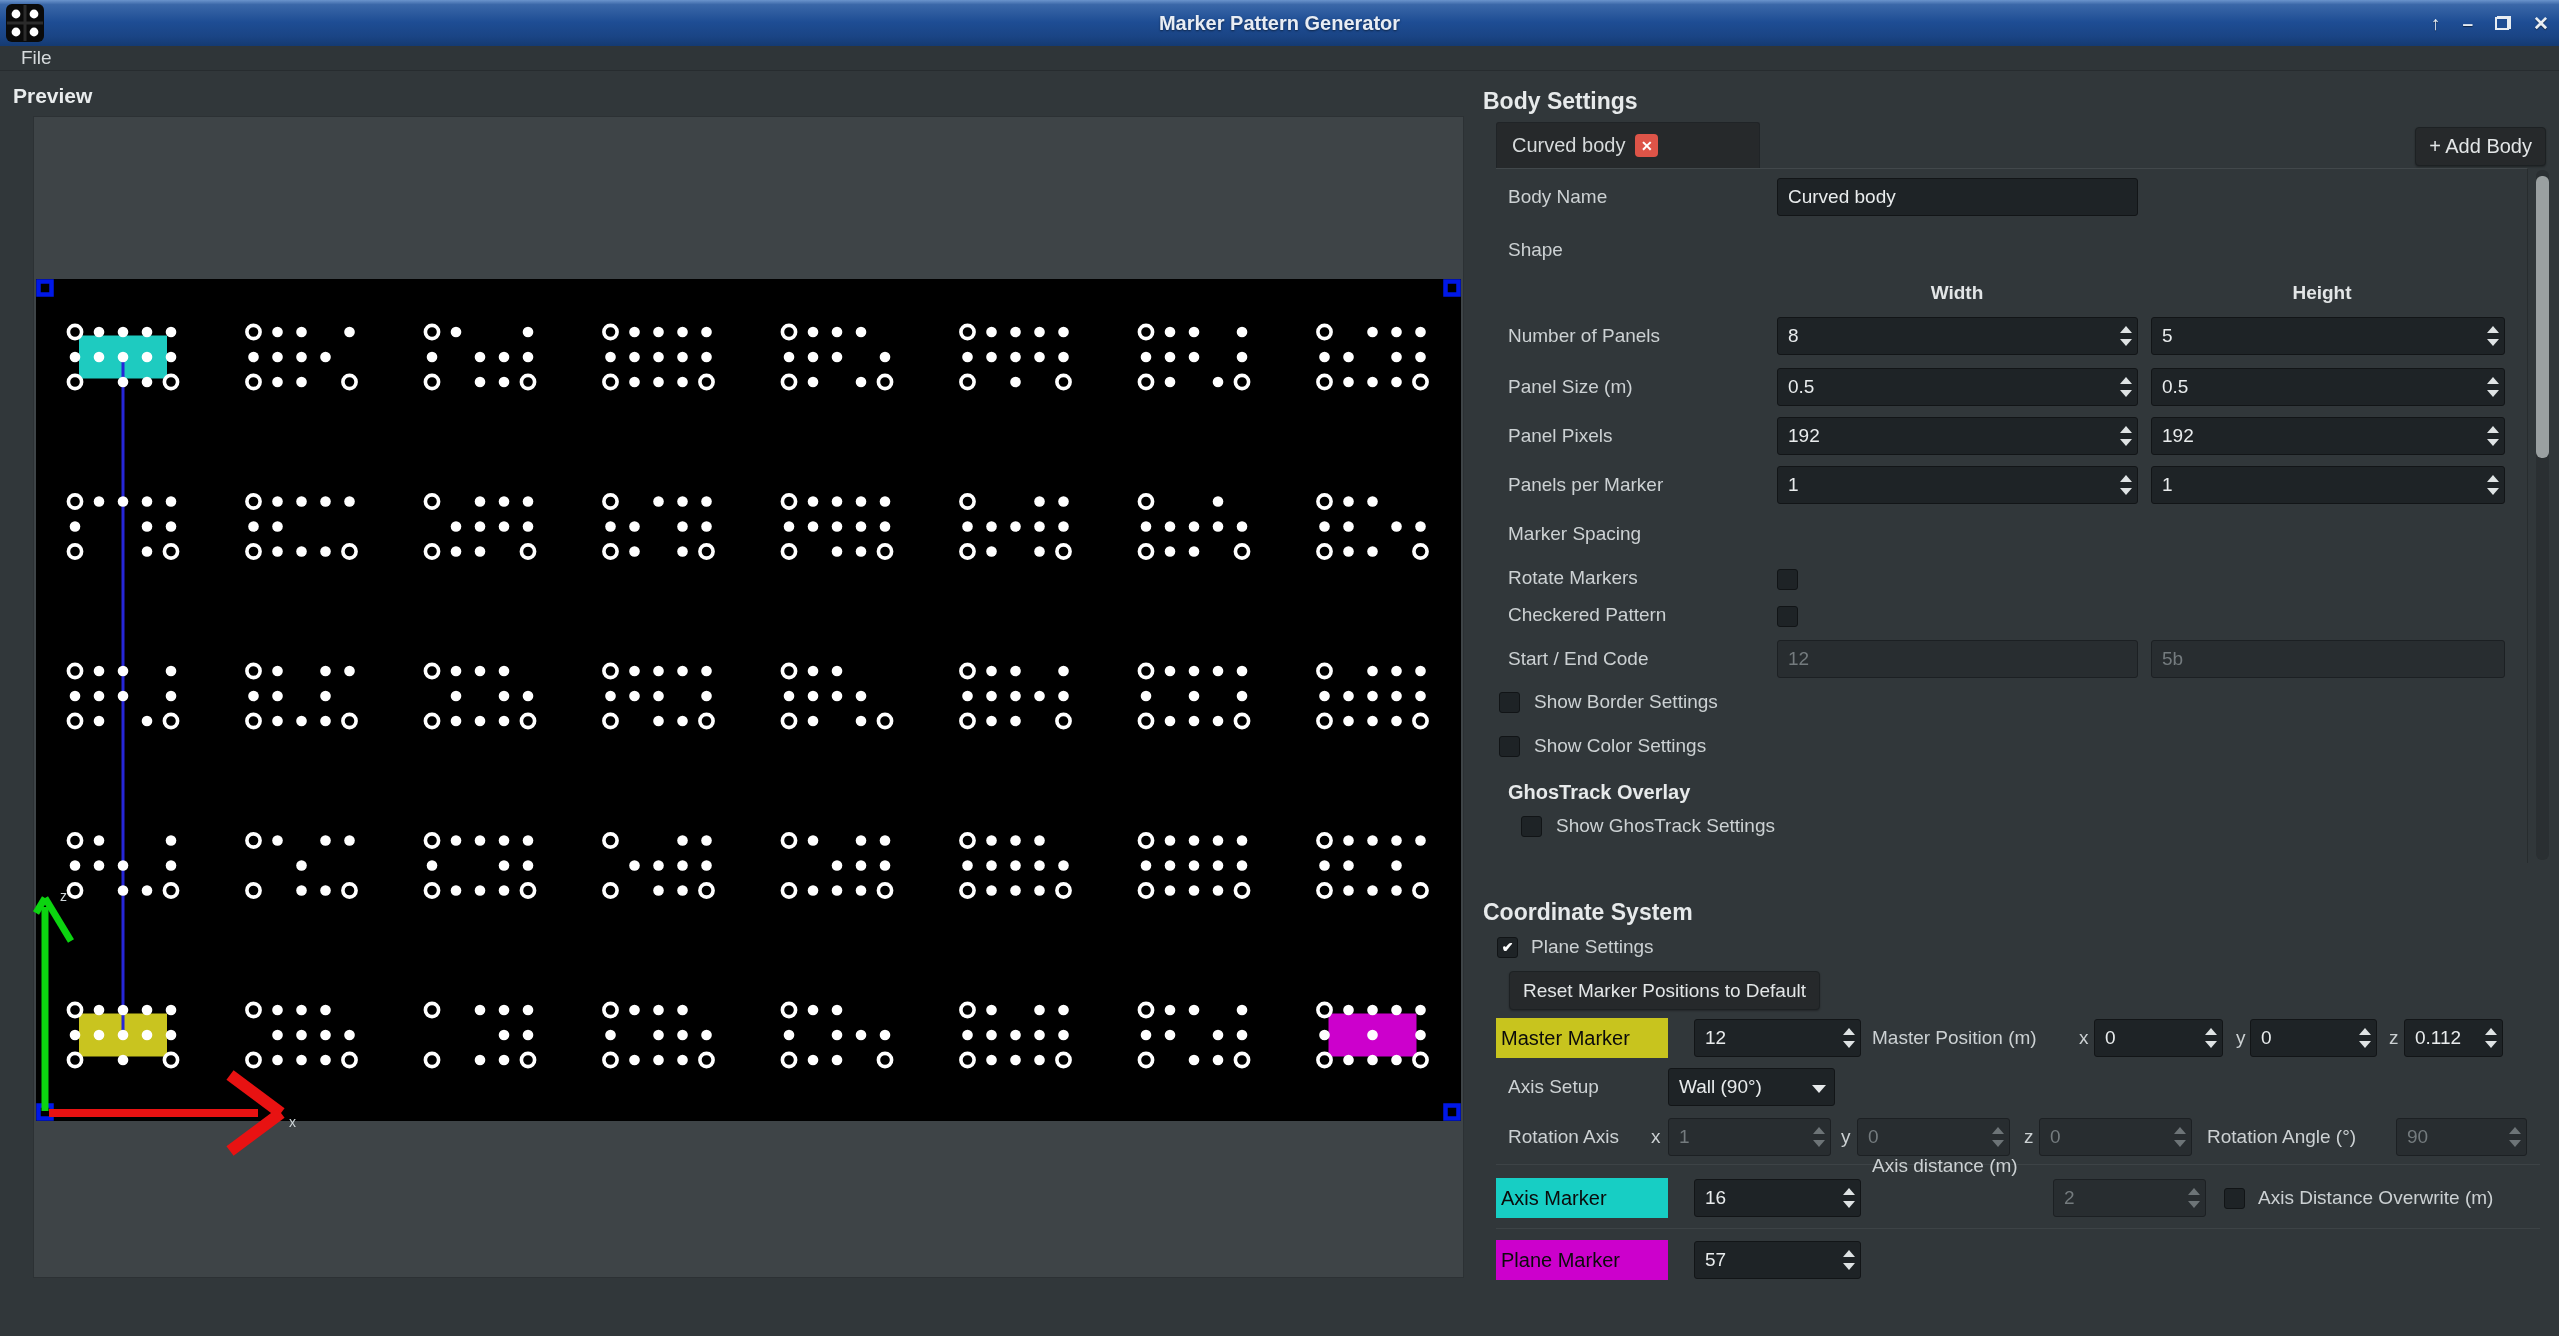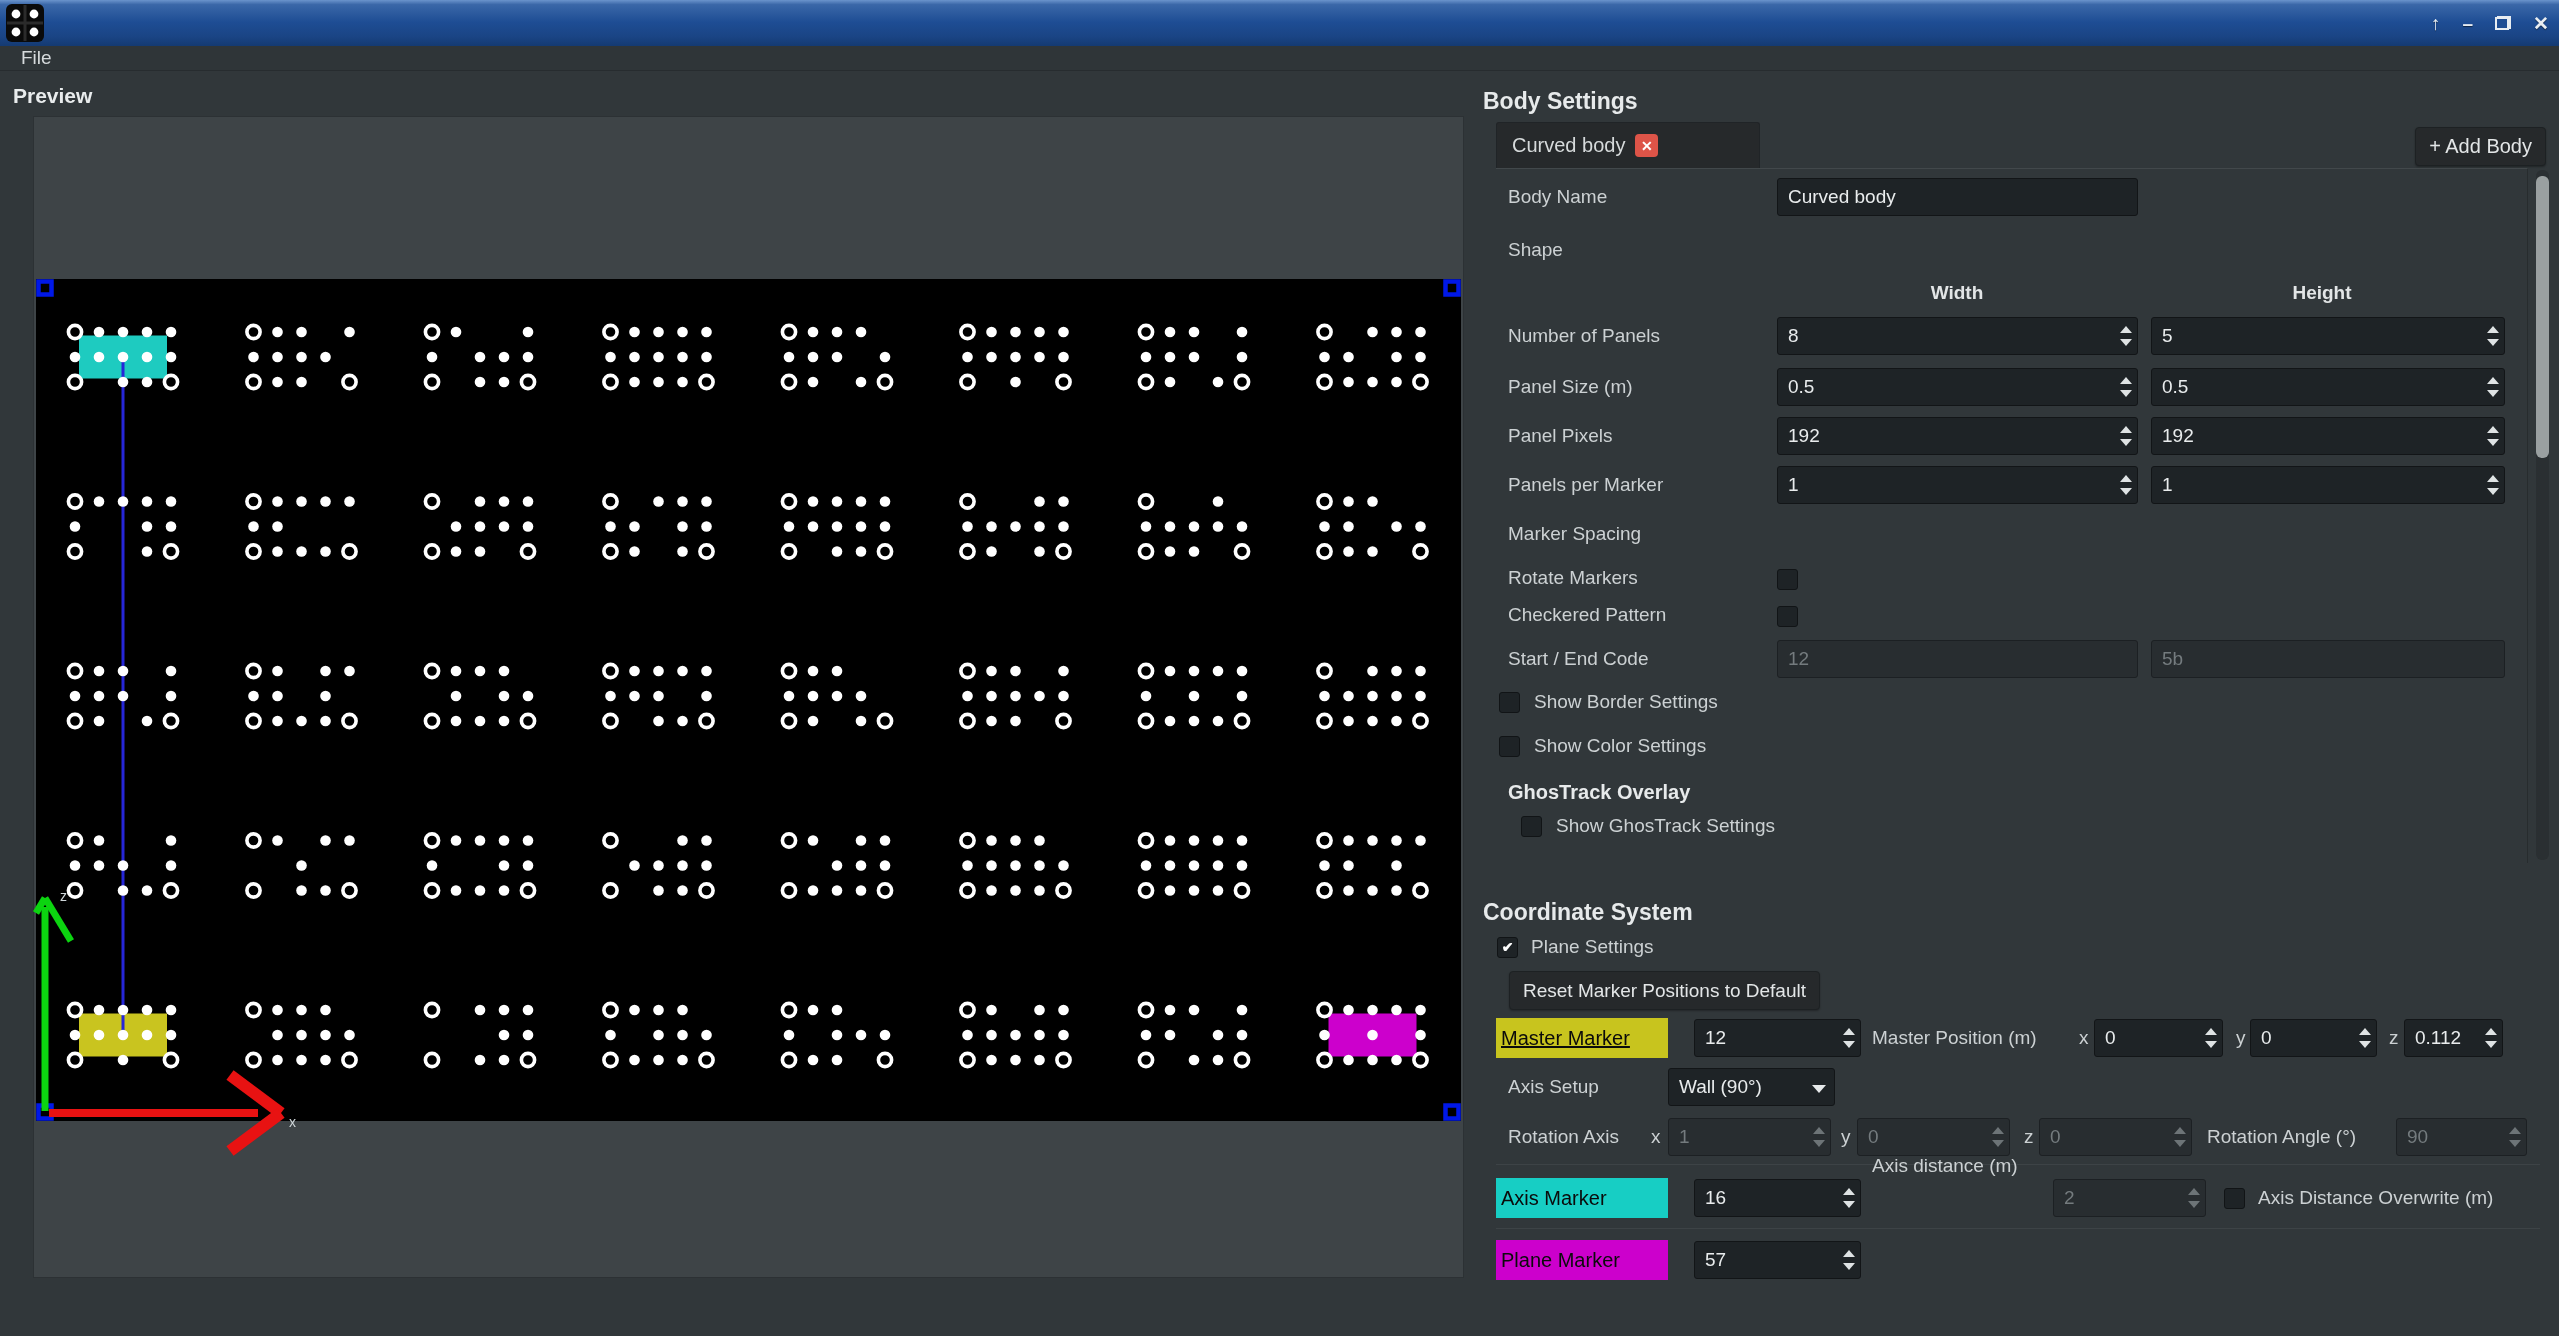--- a/index.html
+++ b/index.html
@@ -81,21 +81,21 @@
   .dis .arrows:after{border-top-color:#6d7477;}
   .caret{width:26px;height:100%;position:relative;}
   .caret:before{content:"";position:absolute;left:4px;top:16px;border-left:7px solid transparent;border-right:7px solid transparent;border-top:8px solid #e6e9ea;}
   .cb{
     width:19px;height:19px;background:#1e2326;border:1px solid #111416;border-radius:3px;
     display:flex;align-items:center;justify-content:center;flex:none;
   }
   .cb.on:after{content:"\2714";color:#fff;font-size:14px;font-weight:bold;}
   .chip{height:40px;width:172px;display:flex;align-items:center;padding-left:5px;box-sizing:border-box;
     font-size:20px;color:#0b0b0b;}
-  .chip.yellow{background:#c8c41e;text-decoration:underline;}
+  .chip.yellow{background:#c8c41e;}
   .chip.cyan{background:#17cec4;}
   .chip.magenta{background:#cc00cc;}
   .btn{
     background:#26292b;border:1px solid #1d2123;border-radius:4px;height:37px;
     display:flex;align-items:center;padding:0 13px;font-size:19px;color:#e3e6e7;
     box-shadow:0 1px 2px rgba(0,0,0,.3);
   }
   .sep{position:absolute;left:13px;width:1044px;height:1px;background:#3d4346;}
   .colhdr{font-size:19px;font-weight:bold;color:#e2e5e6;position:absolute;transform:translateX(-50%);}
 </style>
@@ -105,20 +105,21 @@
 <div class="titlebar">
   <svg class="appicon" viewBox="0 0 40 40">
     <rect x="1" y="1" width="38" height="38" rx="6" fill="#0a0a0a"></rect>
     <line x1="20" y1="2" x2="20" y2="38" stroke="#2b2b2b" stroke-width="3"></line>
     <line x1="2" y1="20" x2="38" y2="20" stroke="#2b2b2b" stroke-width="3"></line>
     <circle cx="11" cy="11" r="4.4" fill="#fff"></circle>
       <circle cx="29" cy="11" r="4.4" fill="#fff"></circle>
     <circle cx="11" cy="29" r="4.4" fill="#fff"></circle>
       <circle cx="29" cy="29" r="4.4" fill="#fff"></circle>
   </svg>
+  <div class="wtitle">Marker Pattern Generator</div>
   <div class="wcontrols">
     <span class="wbtn">↑</span>
     <span class="wbtn mini">–</span>
     <span class="maxbox"></span>
     <span class="wbtn">✕</span>
   </div>
 </div>
 
 <div class="menubar">
   <span class="menuitem">File</span>

